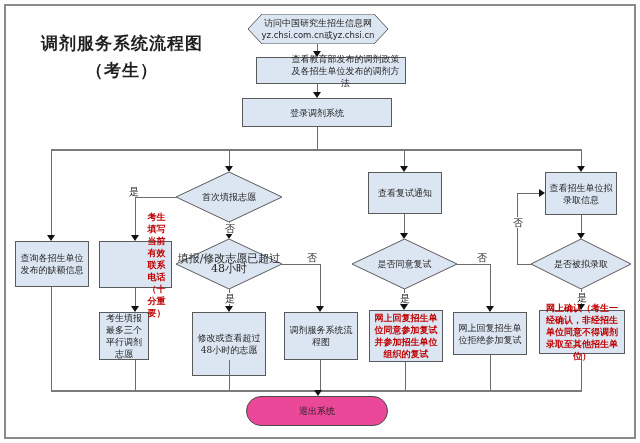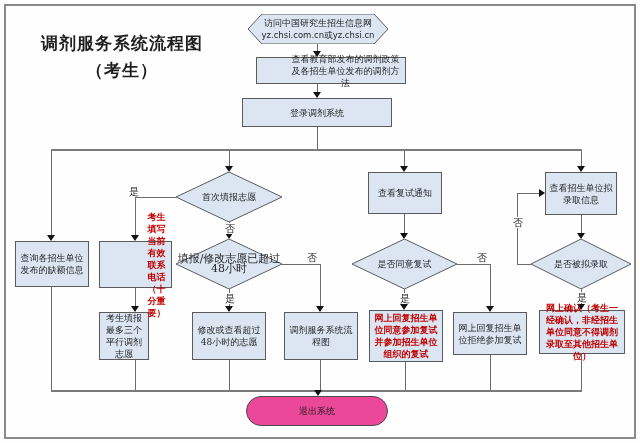--- a/index.html
+++ b/index.html
@@ -88,21 +88,21 @@
   </div>
 
   <div class="node box red" style="left:99px;top:241px;width:73px;height:47px;padding-left:44px;">
     <span class="ntext">考生填写当前有效联系电话（十分重要）</span>
   </div>
 
   <div class="node box" style="left:99px;top:312px;width:50px;height:48px;">
     <span class="ntext">考生填报最多三个平行调剂志愿</span>
   </div>
 
-  <div class="node box" style="left:192px;top:312px;width:74px;height:48px;">
+  <div class="node box" style="left:192px;top:312px;width:74px;height:64px;">
     <span class="ntext">修改或查看超过48小时的志愿</span>
   </div>
 
   <div class="node box" style="left:284px;top:312px;width:74px;height:48px;">
     <span class="ntext">调剂服务系统流程图</span>
   </div>
 
   <div class="node box" style="left:368px;top:172px;width:74px;height:42px;">
     <span class="ntext">查看复试通知</span>
   </div>

